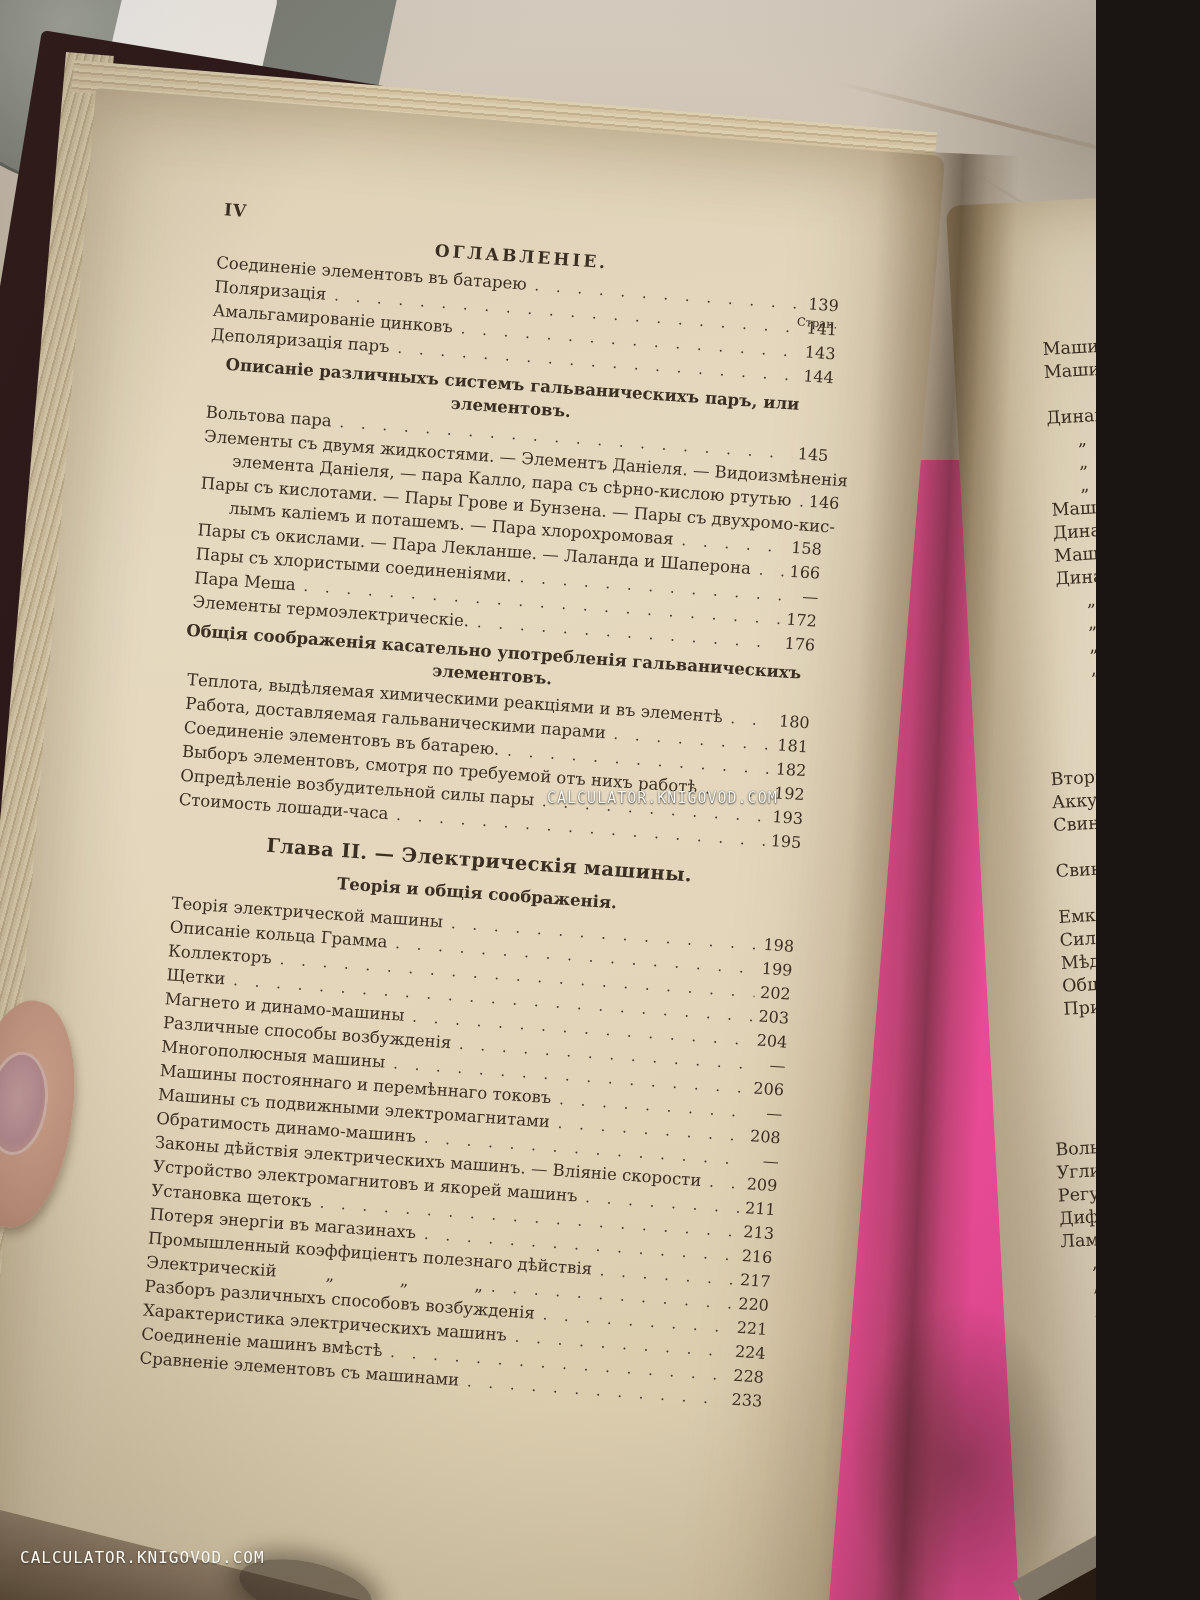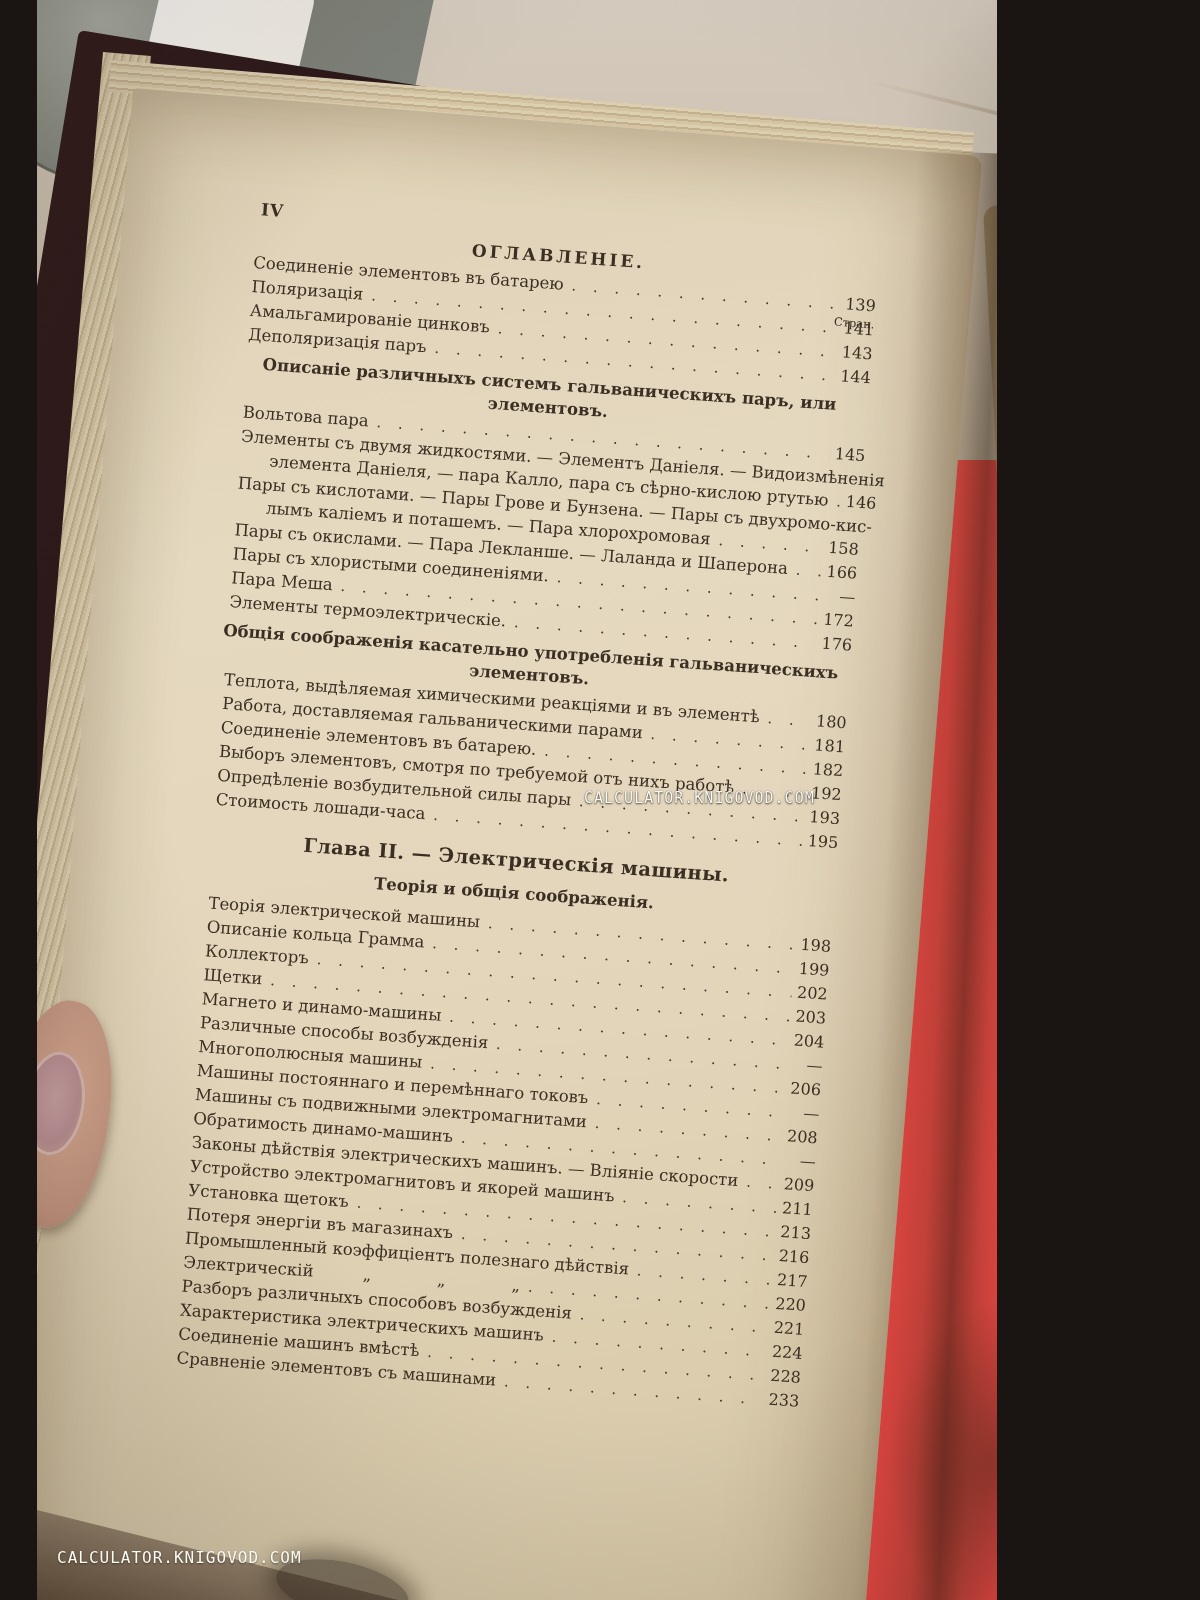--- a/index.html
+++ b/index.html
@@ -1,17 +1,17 @@
 <!DOCTYPE html>
 <html><head>
 <meta charset="utf-8">
 <style>
   html,body{margin:0;padding:0;background:#1a1512;}
-  #stage{position:relative;width:960px;height:1600px;overflow:hidden;
-         background:#ef4444;font-family:"DejaVu Serif",serif;margin-left:37px;}
+  #stage{position:relative;width:1096px;height:1600px;overflow:hidden;
+         background:#ec4899;font-family:"DejaVu Serif",serif;}
 
   
   .wall{position:absolute;left:0;top:0;width:1200px;height:460px;z-index:0;
         background:linear-gradient(to bottom,#d8d0c4 0%,#cec4b4 55%,#c2b7a5 100%);}
   .marble-patch{position:absolute;left:860px;top:-40px;width:460px;height:360px;z-index:1;
         border-radius:50%;background:radial-gradient(ellipse at center,rgba(125,120,112,.38),rgba(125,120,112,0) 70%);}
   .vein1{position:absolute;left:830px;top:120px;width:330px;height:4px;z-index:1;
         transform:rotate(14deg);background:linear-gradient(90deg,rgba(128,96,66,0),rgba(128,96,66,.38),rgba(128,96,66,0));}
   .vein2{position:absolute;left:950px;top:250px;width:300px;height:3px;z-index:1;
         transform:rotate(32deg);background:linear-gradient(90deg,rgba(110,90,70,0),rgba(110,90,70,.32),rgba(110,90,70,0));}

